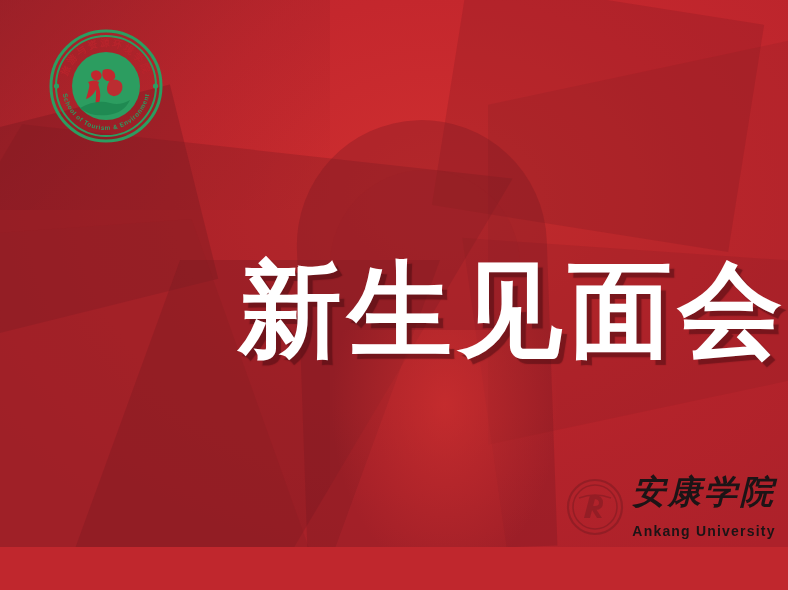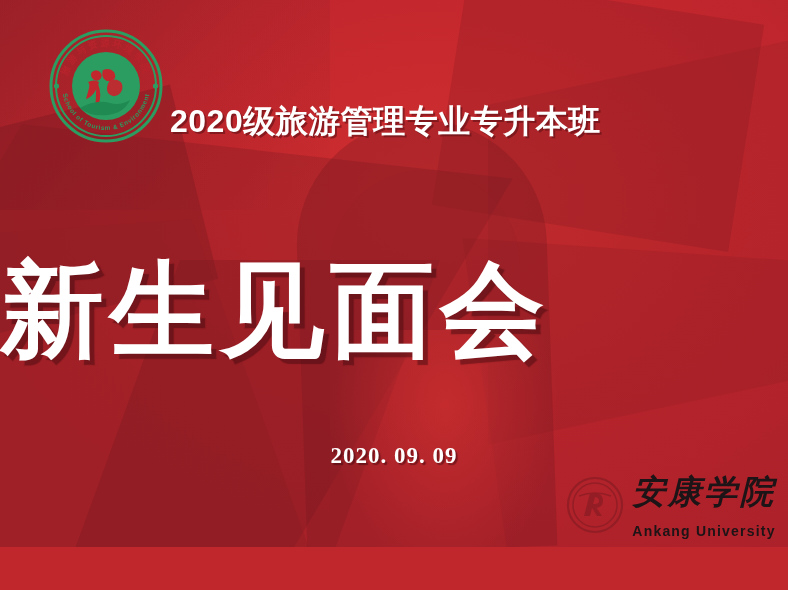--- a/index.html
+++ b/index.html
@@ -127,21 +127,21 @@
     white-space: nowrap;
     text-shadow: 2px 2px 0 rgba(90,14,20,0.55);
     line-height: 1.1;
   }
 
   
   .hero-title {
     position: absolute;
     left: 0; right: 0;
     top: 252px;
-    text-align: left;
+    text-align: right;
     font-size: 104px;
     font-weight: bold;
     color: #ffffff;
     letter-spacing: 6px;
     line-height: 1.12;
     text-shadow: 5px 5px 1px rgba(70,10,16,0.50);
   }
 
   
   .date-line {
@@ -155,21 +155,21 @@
     color: #ffffff;
     letter-spacing: 1px;
     text-shadow: 2px 2px 1px rgba(70,10,16,0.55);
   }
 
   
   .uni-mark {
     position: absolute;
     right: 12px; bottom: 52px;
     display: flex;
-    align-items: flex-start;
+    align-items: center;
     gap: 8px;
   }
   .uni-seal { width: 58px; height: 58px; opacity: 0.55; }
   .uni-seal svg { display: block; width: 58px; height: 58px; }
   .uni-text { display: flex; flex-direction: column; align-items: center; }
   .uni-cn {
     font-family: "Liberation Serif", "DejaVu Serif", serif;
     font-size: 33px;
     font-weight: bold;
     color: #1c1416;
@@ -232,25 +232,23 @@
         <path d="M40 54 q6 -3 11 0 q-1 6 -5 11 q-4 5 -8 6 q2 -7 3 -11 q1 -4 -1 -6 z"></path>
         <path d="M55 42 q7 -3 11 2 q3 5 -1 8 q-5 3 -9 -1 q-3 -4 -1 -9 z"></path>
         <path d="M62 52 q9 -2 12 4 q2 7 -4 11 q-6 3 -10 -2 q-3 -5 2 -13 z" opacity="0.95"></path>
         <path d="M50 56 q3 8 2 15 q-1 6 -5 10 q1 -10 1 -16 q0 -6 2 -9 z"></path>
       </g>
 
       <path d="M32 80 q16 -9 30 -5 q10 3 20 -3 q-6 13 -22 15 q-18 2 -28 -7 z" fill="#1f8a52"></path>
     </svg>
   </div>
 
-  <div class="header-title">2020级旅游管理专业专升本班</div>
 
   <div class="hero-title">新生见面会</div>
 
-  <div class="date-line">2020. 09. 09</div>
 
   <div class="uni-mark">
     <div class="uni-seal">
       <svg viewBox="0 0 58 58" xmlns="http://www.w3.org/2000/svg" aria-hidden="true">
         <circle cx="29" cy="29" r="27" fill="none" stroke="#7d1a21" stroke-width="2.2"></circle>
         <circle cx="29" cy="29" r="22" fill="none" stroke="#7d1a21" stroke-width="1.6"></circle>
         <path d="M18 40 L24 17 L30 17 L24 40 Z" fill="#7d1a21"></path>
         <path d="M28 17 q9 0 9 8 q0 7 -8 7 l-3 0 l0 -4 l3 0 q4 0 4 -3 q0 -4 -5 -4 z" fill="#7d1a21"></path>
         <path d="M30 31 L36 40 L31 40 L26 32 Z" fill="#7d1a21"></path>
         <path d="M13 20 q16 -6 32 0" fill="none" stroke="#7d1a21" stroke-width="1.4"></path>

